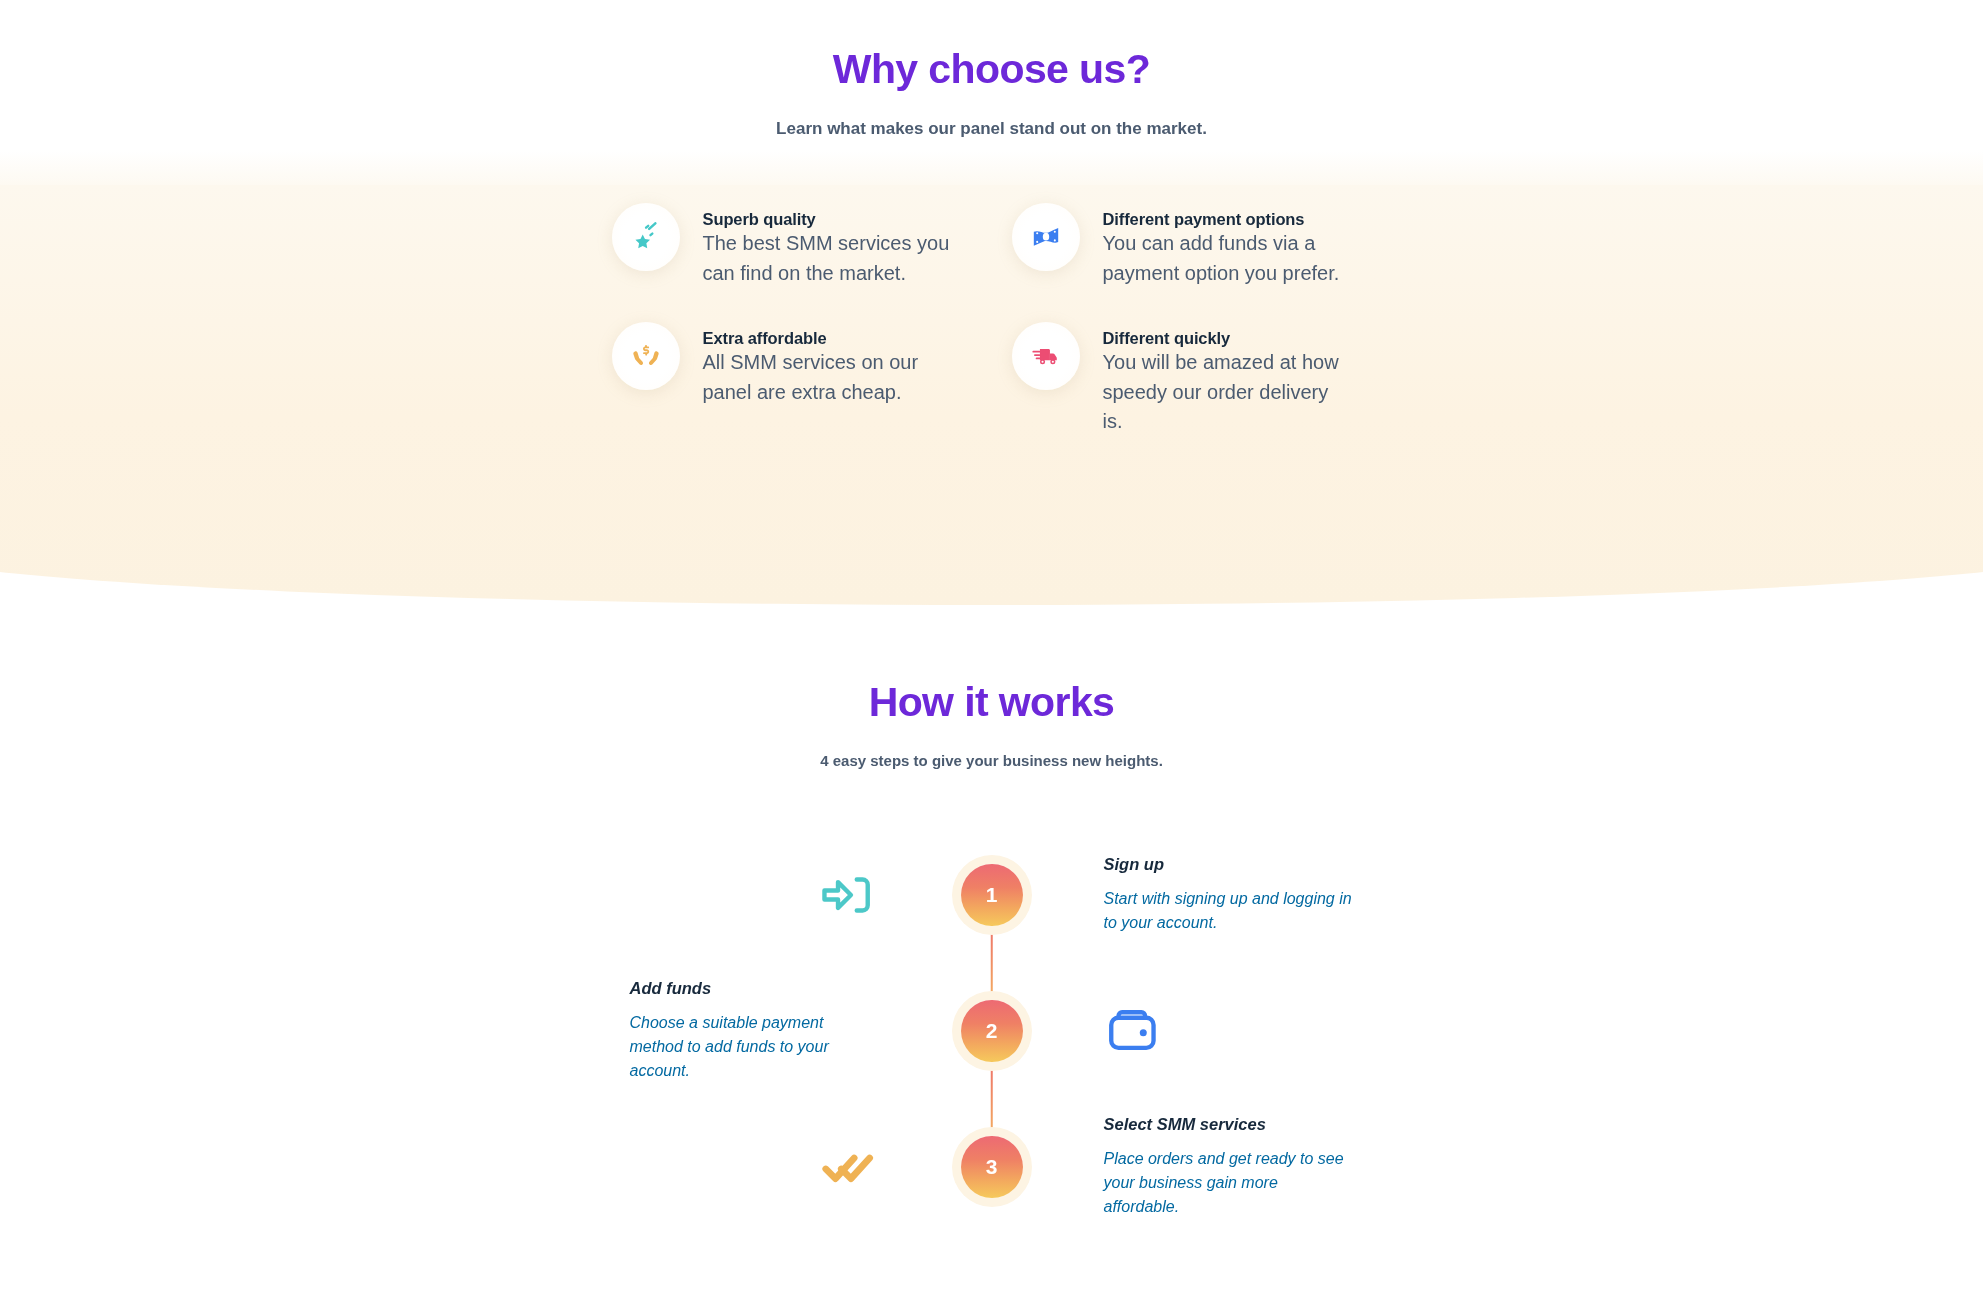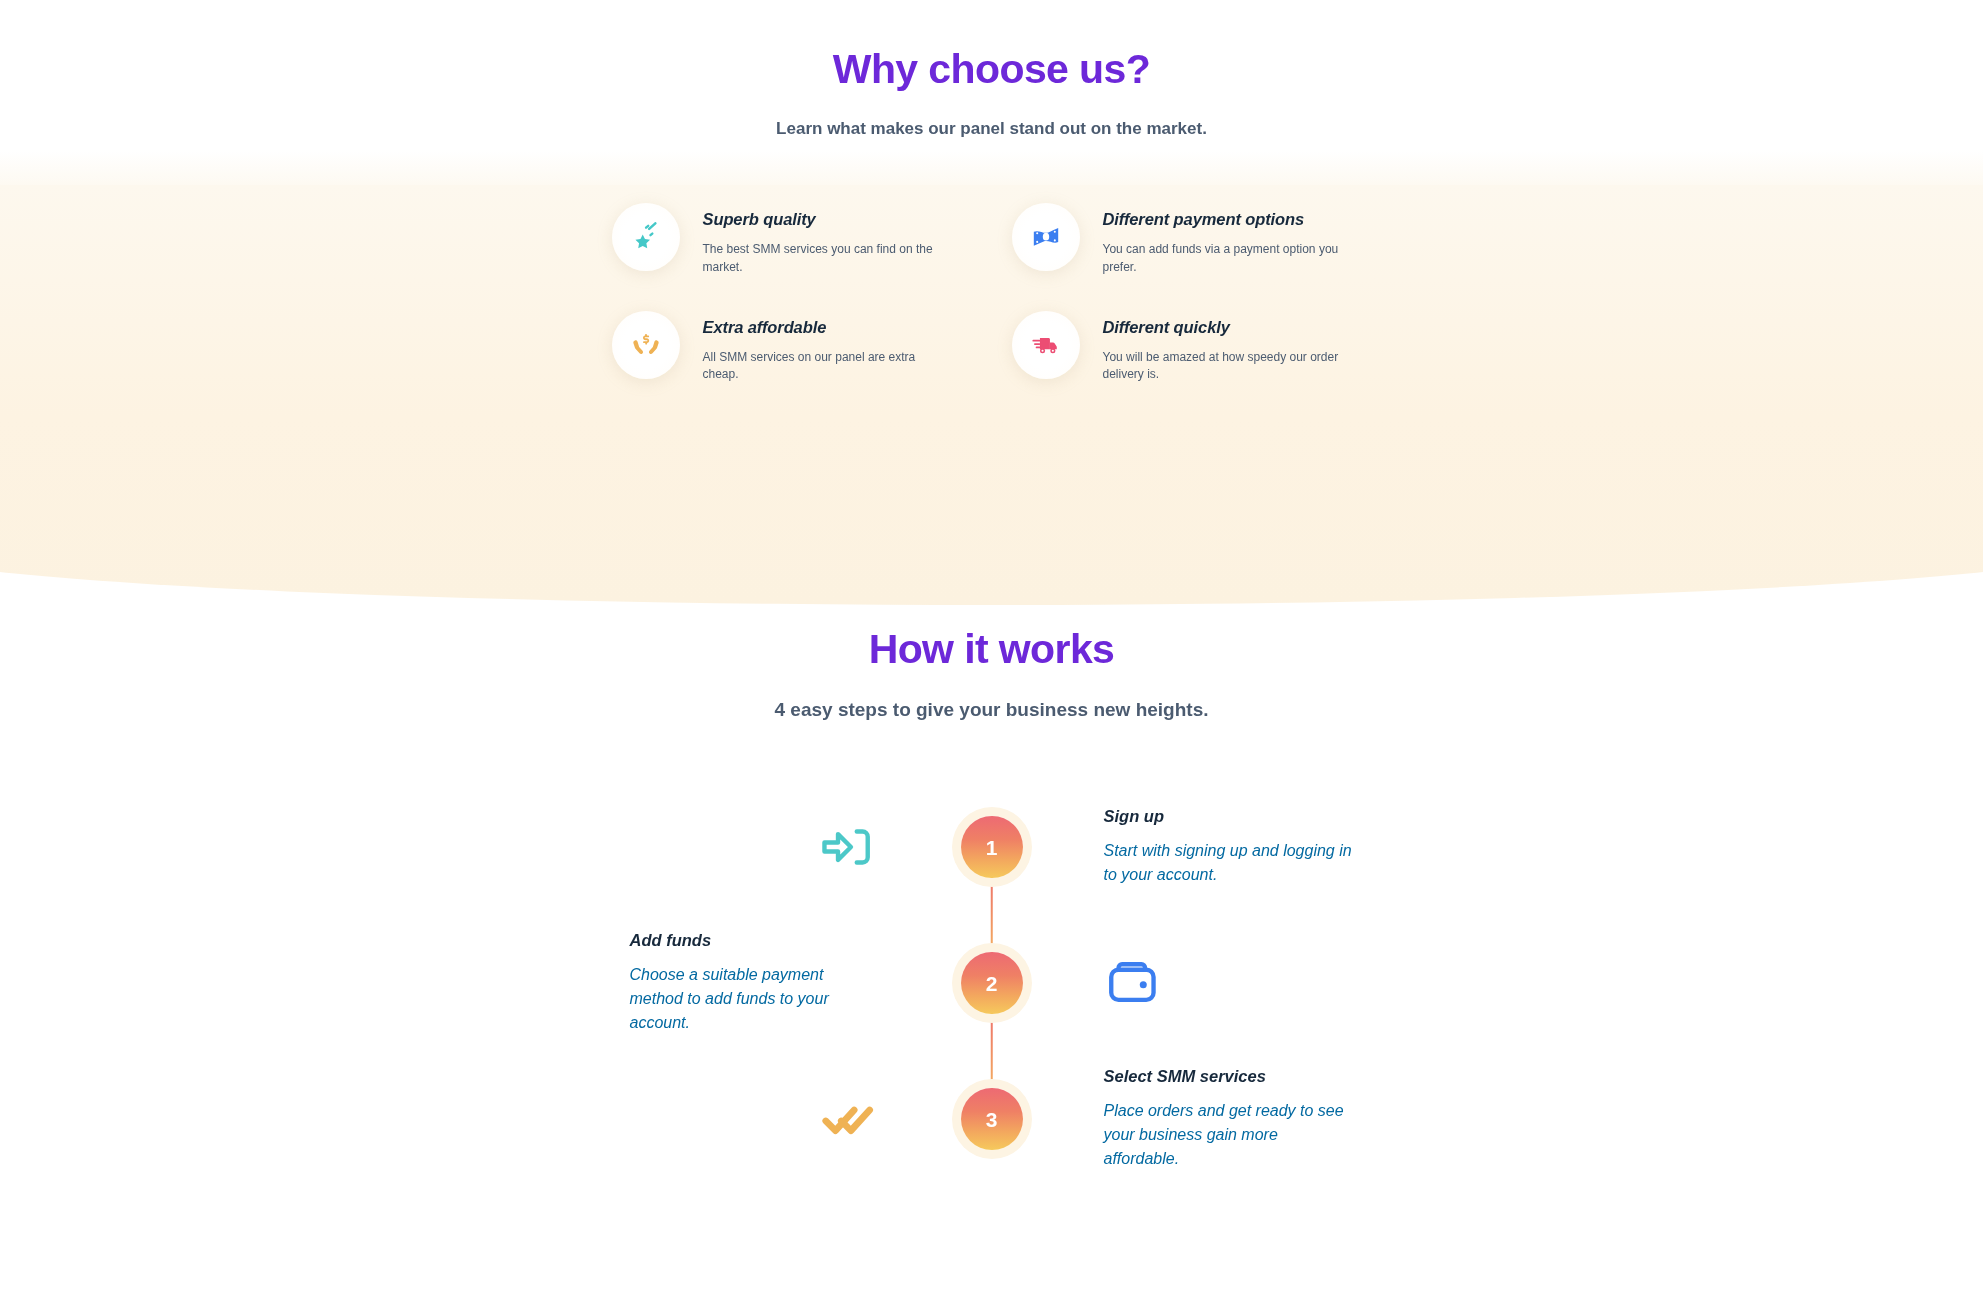--- a/index.html
+++ b/index.html
@@ -82,33 +82,31 @@
     display:flex; align-items:center; justify-content:center;
     position:relative;
   }
   .feature-badge svg { display:block; }
   .feature-body { padding-top:7px; }
   .feature-title {
     font-size:16.5px;
     font-weight:bold;
     color:#17293c;
     letter-spacing:-0.1px;
-    font-style:italic;
   }
   .feature-desc {
-    margin-top:12px;
-    font-size:12px;
+    font-size:20px;
     line-height:1.48;
     color:#4b5b70;
     max-width:250px;
   }
 
   
   #how-head { margin-top:242px; }
-  #how-head .section-sub { margin-top:26px; font-size:19px; }
+  #how-head .section-sub { margin-top:26px; font-size:15px; }
 
   .timeline {
     position:relative;
     width:1080px;
     margin:58px auto 0 auto;
   }
   .step {
     position:relative;
     display:grid;
     grid-template-columns:1fr 120px 1fr;

